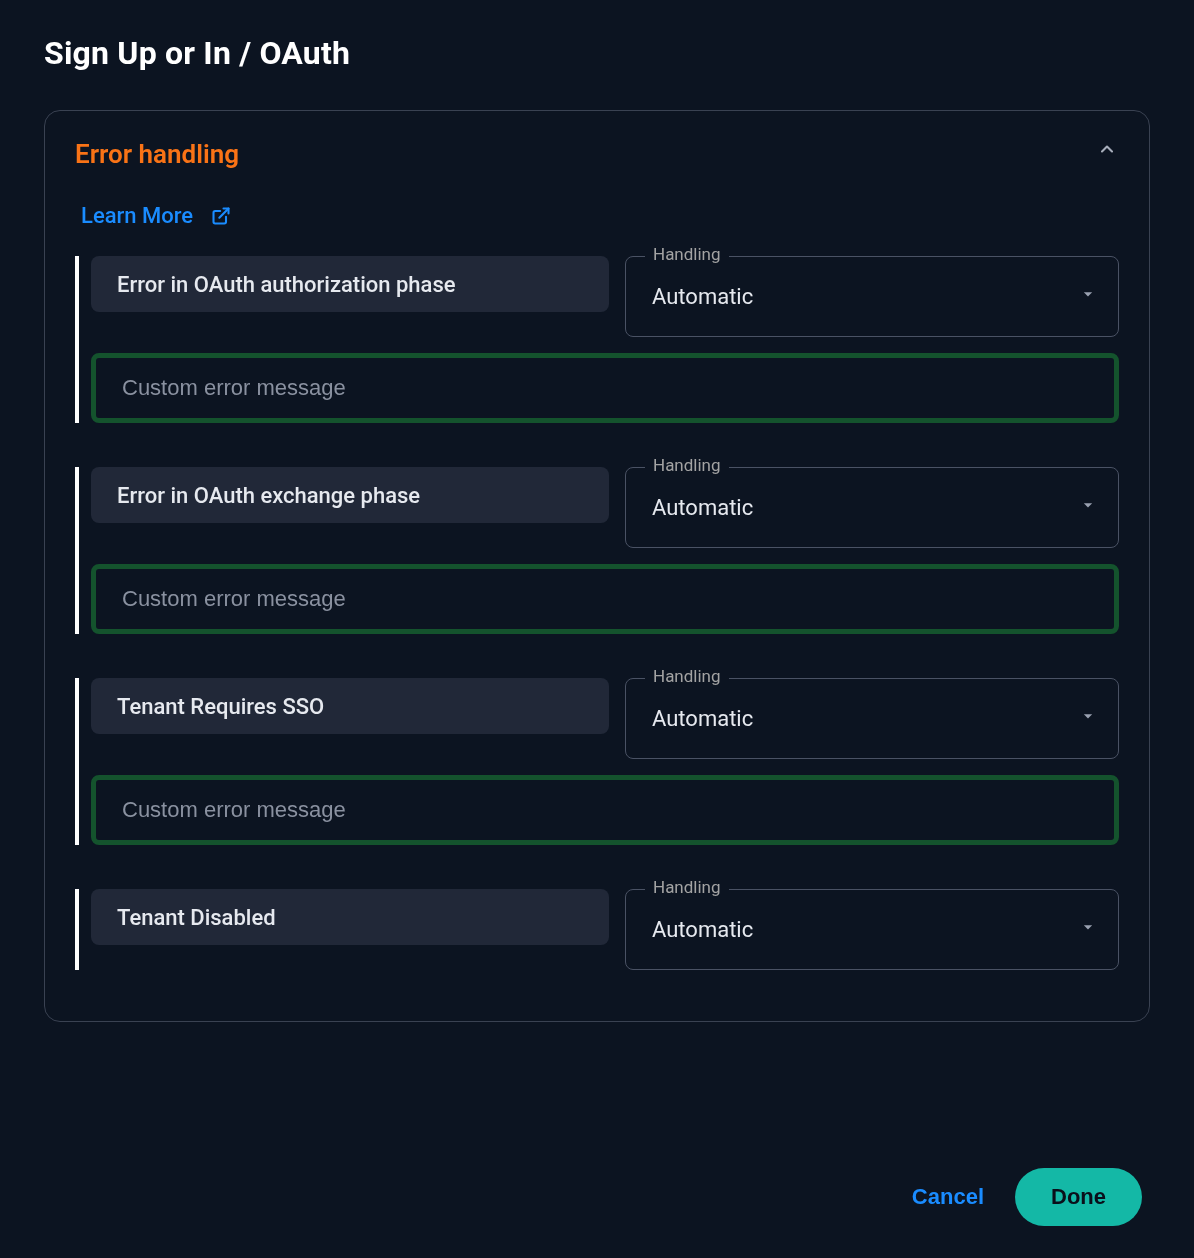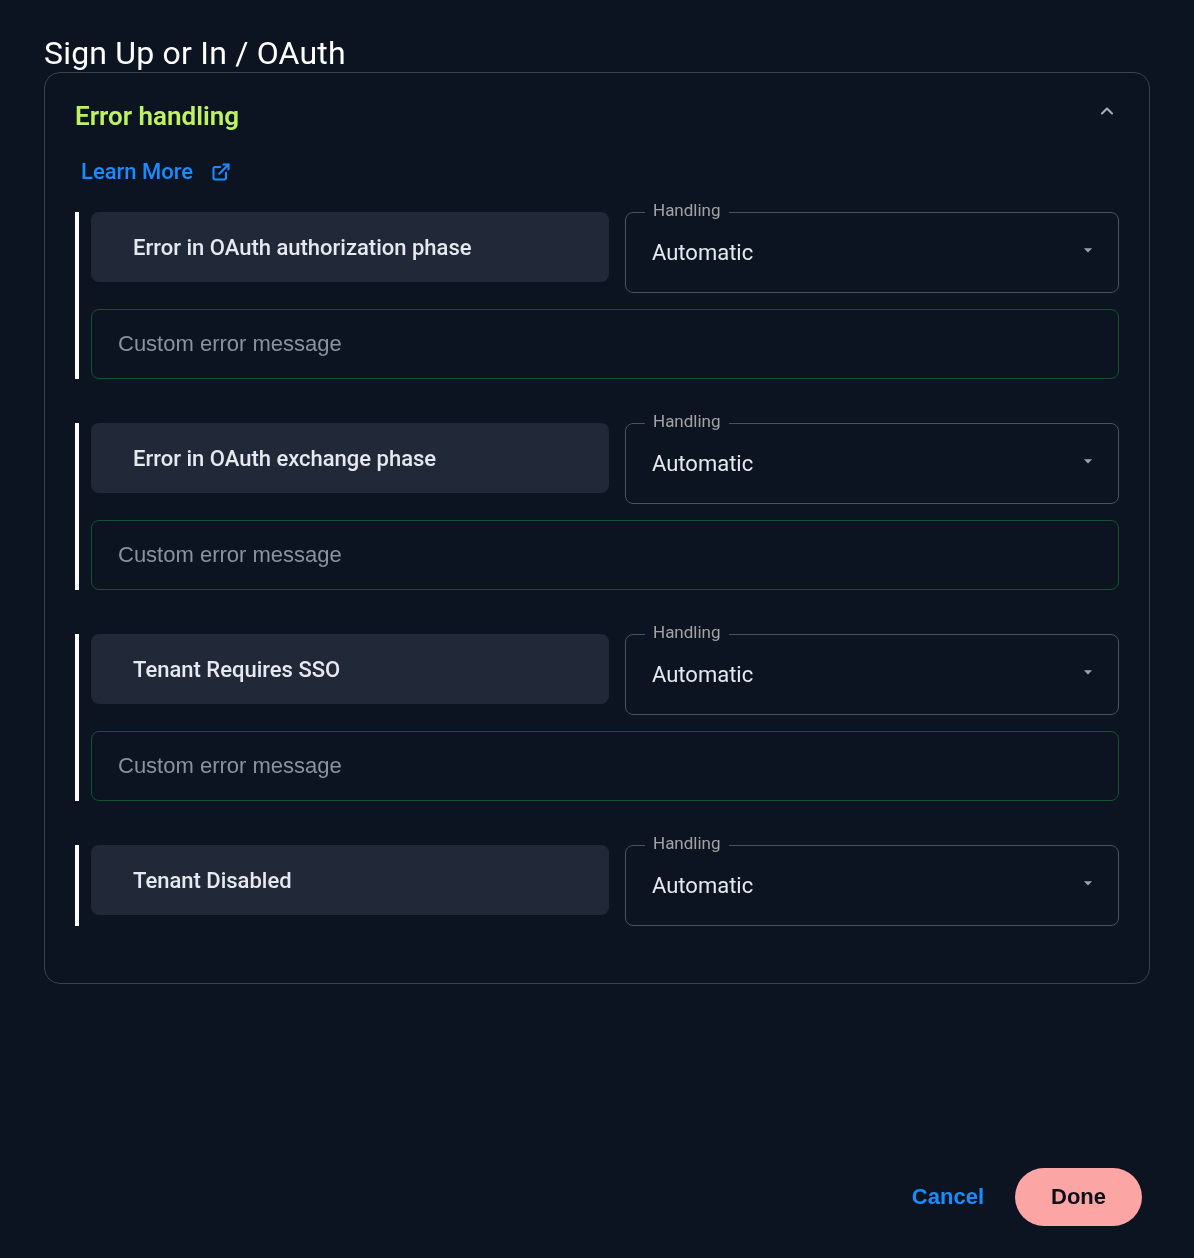--- a/index.html
+++ b/index.html
@@ -9,38 +9,39 @@
     background: #0c1421;
     font-family: -apple-system, BlinkMacSystemFont, "Segoe UI", Roboto, Helvetica, Arial, sans-serif;
     color: #e8eaed;
     overflow: hidden;
   }
   .page {
     padding: 34px 44px 0 44px;
   }
   .page-title {
     font-size: 32px;
-    font-weight: 400;
+    font-weight: 700;
     color: #ffffff;
     letter-spacing: 0.2px;
+    margin-bottom: 38px;
   }
   .panel {
     border: 1px solid #3a4252;
     border-radius: 16px;
     padding: 28px 30px 30px 30px;
     background: #0c1421;
     position: relative;
     height: 912px;
     overflow: hidden;
   }
   .panel-title {
     font-size: 26px;
     font-weight: 600;
-    color: #bef264;
-    margin-bottom: 24px;
+    color: #f97316;
+    margin-bottom: 30px;
   }
   .collapse-toggle {
     position: absolute;
     top: 26px;
     right: 28px;
     width: 28px;
     height: 28px;
     display: flex;
     align-items: center;
     justify-content: center;
@@ -77,27 +78,27 @@
     display: flex;
     gap: 16px;
     margin-bottom: 16px;
   }
   .row:last-child { margin-bottom: 0; }
 
   .label-chip {
     flex: 0 0 518px;
     background: #212838;
     border-radius: 8px;
-    padding: 20px 42px;
+    padding: 20px 26px;
     font-size: 22px;
     font-weight: 500;
     color: #e6e9ef;
     display: flex;
     align-items: center;
-    height: 70px;
+    height: 56px;
   }
 
   .select-wrap {
     flex: 1;
     position: relative;
   }
   .select-legend {
     position: absolute;
     top: -12px;
     left: 20px;
@@ -118,21 +119,21 @@
     font-size: 22px;
     color: #e6e9ef;
     cursor: pointer;
     background: #0c1421;
   }
   .select-box svg { color: #9aa1b0; }
 
   .text-input {
     width: 100%;
     height: 70px;
-    border: 1px solid #14532d;
+    border: 5px solid #14532d;
     border-radius: 8px;
     background: #0c1421;
     padding: 0 26px;
     font-size: 22px;
     color: #e6e9ef;
     outline: none;
   }
   .text-input::placeholder { color: #8a91a0; }
 
   .footer {
@@ -154,21 +155,21 @@
     color: #1a8cff;
     background: transparent;
     border: none;
     cursor: pointer;
     padding: 12px 10px;
   }
   .btn-done {
     font-size: 22px;
     font-weight: 700;
     color: #0a0f1a;
-    background: #fca5a5;
+    background: #14b8a6;
     border: none;
     border-radius: 999px;
     padding: 16px 36px;
     cursor: pointer;
   }
 </style>
 </head>
 <body>
 
 <div class="page">

